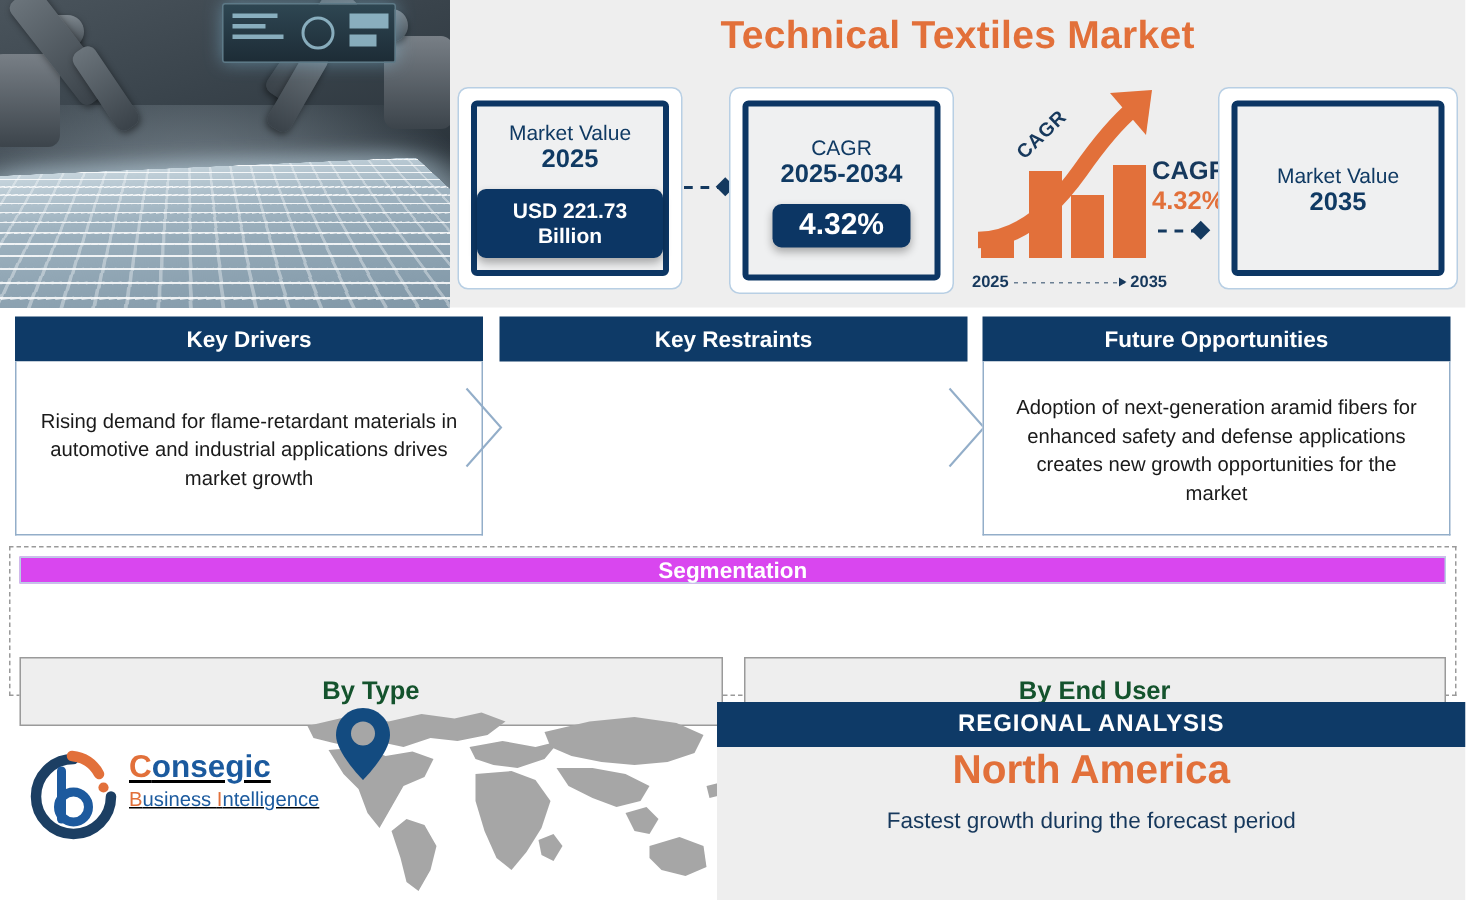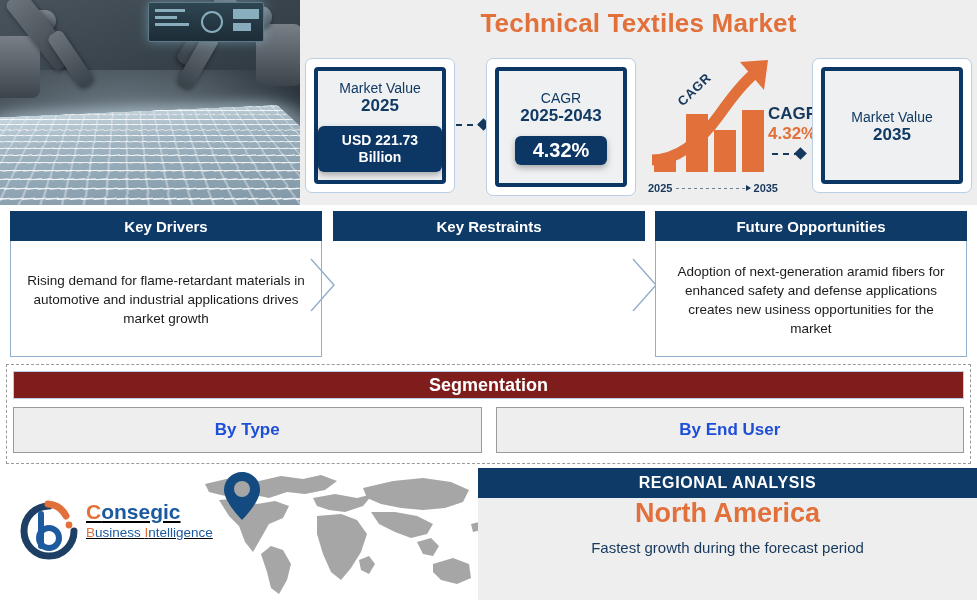--- a/index.html
+++ b/index.html
@@ -115,26 +115,26 @@
   }
   #kp-drivers  { left:10px;  top:211px; width:312px; height:146px;border-radius:24px; }
   #kp-restr    { left:333px; top:211px; width:312px; height:146px; }
   #kp-opps     { left:655px; top:211px; width:312px; height:146px; }
   #kp-drivers .bd, #kp-restr .bd, #kp-opps .bd { height:116px; border:1px solid #93aec9; border-top:none; }
   .chev { position:absolute; width:26px; height:54px; }
 
   
   .segwrap { position:absolute; left:6px; top:364px; width:965px; height:100px;
     border:1px dashed #9a9a9a; padding:6px; }
-  .seghd { height:28px; background:#7f1d1d; color:#fff; font-size:18px; font-weight:bold;
+  .seghd { height:18px; background:#d946ef; color:#fff; font-size:15px; font-weight:bold;
     display:flex; align-items:center; justify-content:center; border:1px solid #b8cfe4; }
   .segrow { display:flex; gap:14px; margin-top:8px; }
   .segcell { flex:1; height:46px; background:#eeeeee; border:1px solid #9a9a9a;
     display:flex; align-items:center; justify-content:center;
-    color:#1d4ed8; font-size:17px; font-weight:bold; }
+    color:#14532d; font-size:17px; font-weight:bold;margin-top:41px; }
 
   
   .logo { position:absolute; left:18px; top:500px; width:210px; height:70px; }
   .logo .mark { position:absolute; left:0; top:0; width:62px; height:62px; }
   .logo .txt { position:absolute; left:68px; top:0;text-decoration:underline; }
   .logo .l1 { font-size:21px; font-weight:bold; color:#1b5a9e; line-height:24px; }
   .logo .l1 span { color:#e2703a; }
   .logo .l2 { font-size:13.5px; color:#1b5a9e; line-height:17px; }
   .logo .l2 span { color:#e2703a; }
 
@@ -188,21 +188,21 @@
     </div>
   </div>
 
   <div class="dotline" style="left:456px; top:124px; width:26px;"></div>
   <div class="diamond" style="left:479px; top:120px;"></div>
 
   <div class="statbox" id="box-cagr">
     <div class="inner">
       <div class="lbl">
         <span>CAGR</span>
-        <b>2025-2043</b>
+        <b>2025-2034</b>
       </div>
       <div class="pill big">4.32%</div>
     </div>
   </div>
 
   <div class="cagricon">
     <svg class="curve" width="150" height="120" viewBox="0 0 150 120">
       <path d="M4,104 C30,104 52,86 72,58 C86,38 96,26 108,16" stroke="#e2703a" stroke-width="11" fill="none" stroke-linecap="butt"></path>
       <path d="M92,6 L120,4 L116,34 Z" fill="#e2703a"></path>
     </svg>
@@ -244,21 +244,21 @@
 
   <div class="kpanel" id="kp-restr">
     <div class="hd">Key Restraints</div>
   </div>
   <svg class="chev" style="left:632px; top:258px;" viewBox="0 0 26 54">
     <path d="M1,1 L24,27 L1,53" fill="none" stroke="#93aec9" stroke-width="1.4"></path>
   </svg>
 
   <div class="kpanel" id="kp-opps">
     <div class="hd">Future Opportunities</div>
-    <div class="bd">Adoption of next-generation aramid fibers for enhanced safety and defense applications creates new usiness opportunities for the market</div>
+    <div class="bd">Adoption of next-generation aramid fibers for enhanced safety and defense applications creates new growth opportunities for the market</div>
   </div>
 
   <div class="segwrap">
     <div class="seghd">Segmentation</div>
     <div class="segrow">
       <div class="segcell">By Type</div>
       <div class="segcell">By End User</div>
     </div>
   </div>
 

